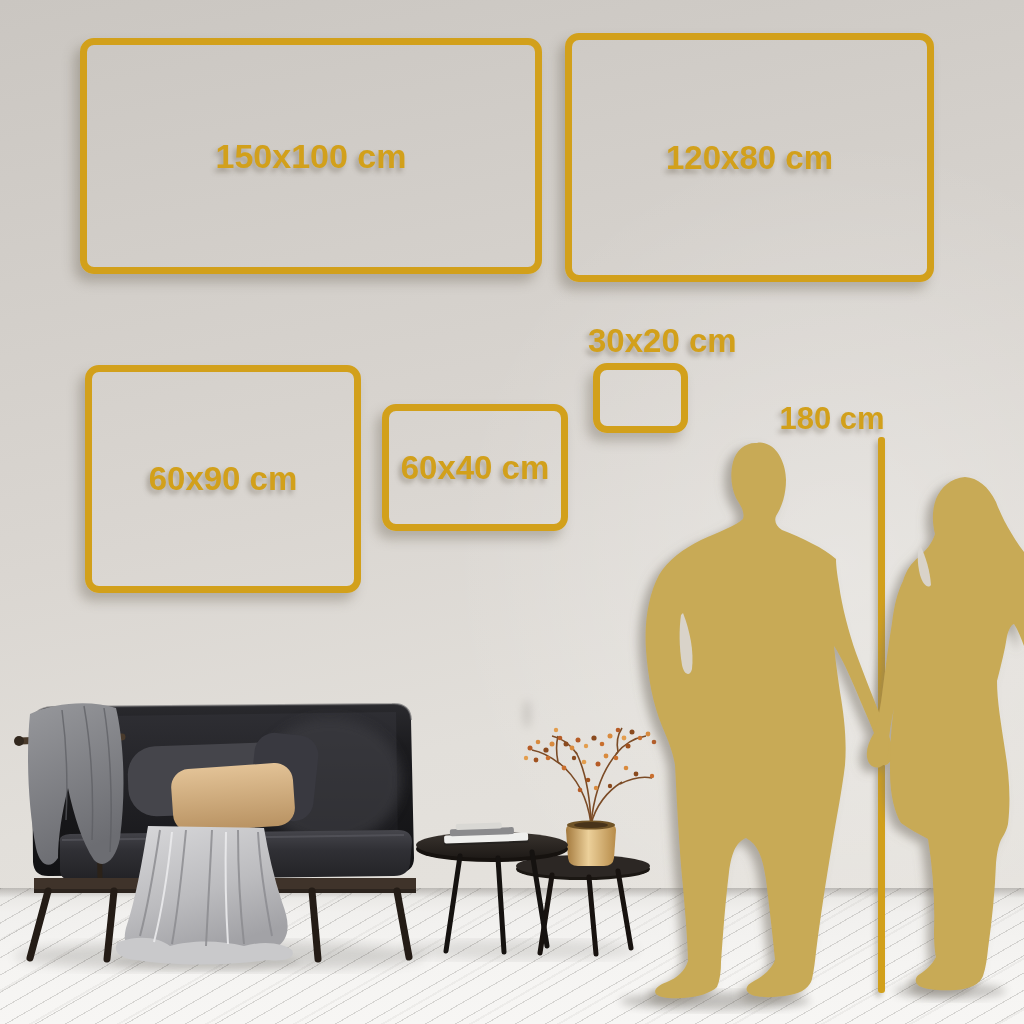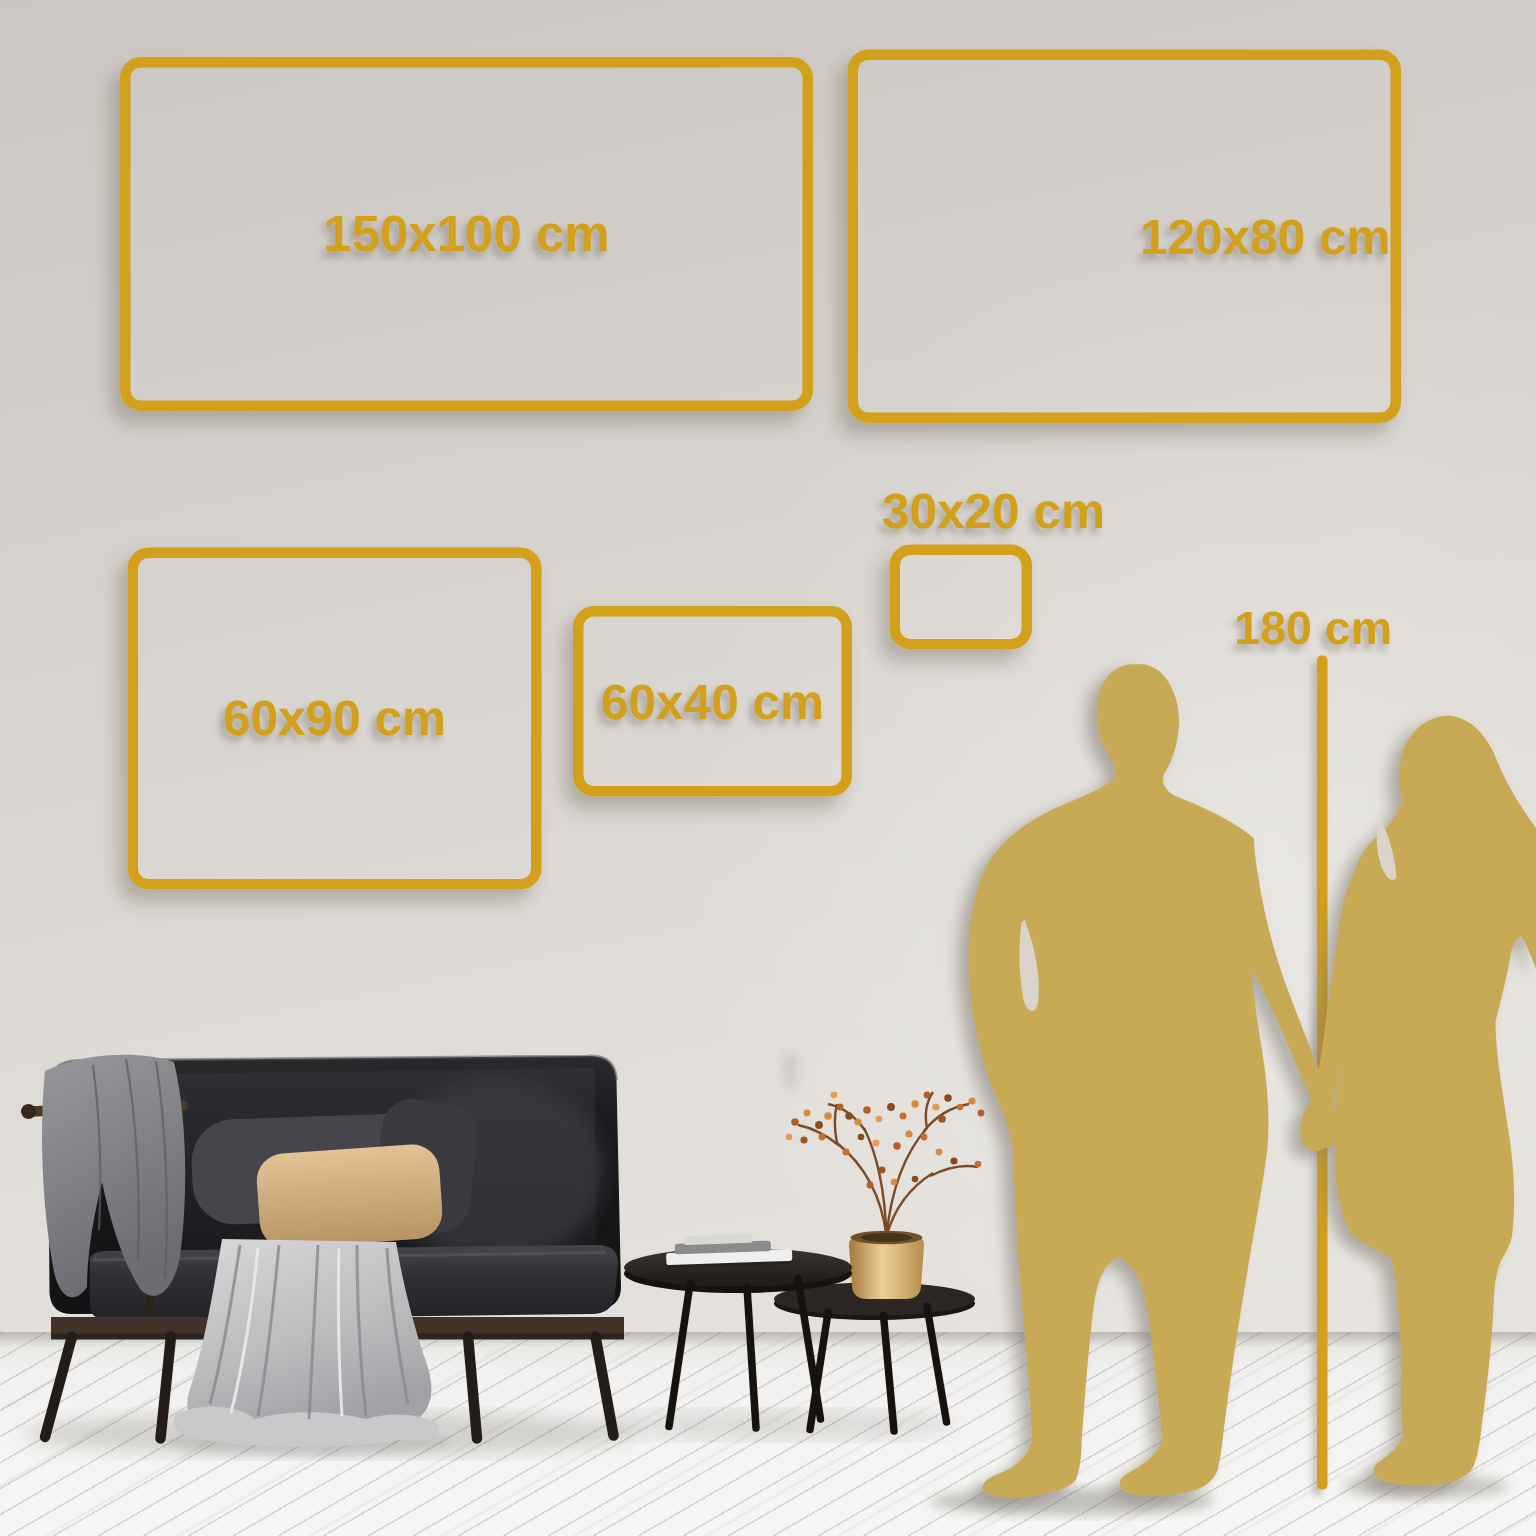--- a/index.html
+++ b/index.html
@@ -39,34 +39,34 @@
     box-shadow:-6px 8px 12px rgba(110,102,86,0.38);
     display:flex;align-items:center;justify-content:center;
   }
   .size-label{
     color:var(--frame-gold,#d2a01b);
     font-weight:700;white-space:nowrap;
     text-shadow:-3px 4px 5px rgba(110,102,86,0.45);
   }
   .f-150{left:80px;top:38px;width:462px;height:236px;}
   .f-150 .size-label{font-size:34px;}
-  .f-120{left:565px;top:33px;width:369px;height:249px;justify-content:flex-end;}
+  .f-120{left:565px;top:33px;width:369px;height:249px;}
   .f-120 .size-label{font-size:33px;}
   .f-6090{left:85px;top:365px;width:276px;height:228px;}
   .f-6090 .size-label{font-size:33px;}
   .f-6040{left:382px;top:362px;width:186px;height:127px;margin-top:42px;}
   .f-6040 .size-label{font-size:33px;}
   .f-3020{left:593px;top:363px;width:95px;height:70px;}
   .label-3020{
     position:absolute;left:588px;top:322px;width:145px;text-align:center;
     font-size:33px;
   }
   
   .ref-label{
-    position:absolute;left:812px;top:401px;width:116px;text-align:right;
+    position:absolute;left:774px;top:401px;width:116px;text-align:center;
     font-size:31px;
   }
   .ref-line{
     position:absolute;left:878px;top:437px;width:7px;height:556px;
     background:var(--frame-gold,#d2a01b);border-radius:3px;
     box-shadow:-3px 4px 5px rgba(110,102,86,0.35);
   }
   
   .layer{position:absolute;left:0;top:0;width:1024px;height:1024px;pointer-events:none;}
 </style>

